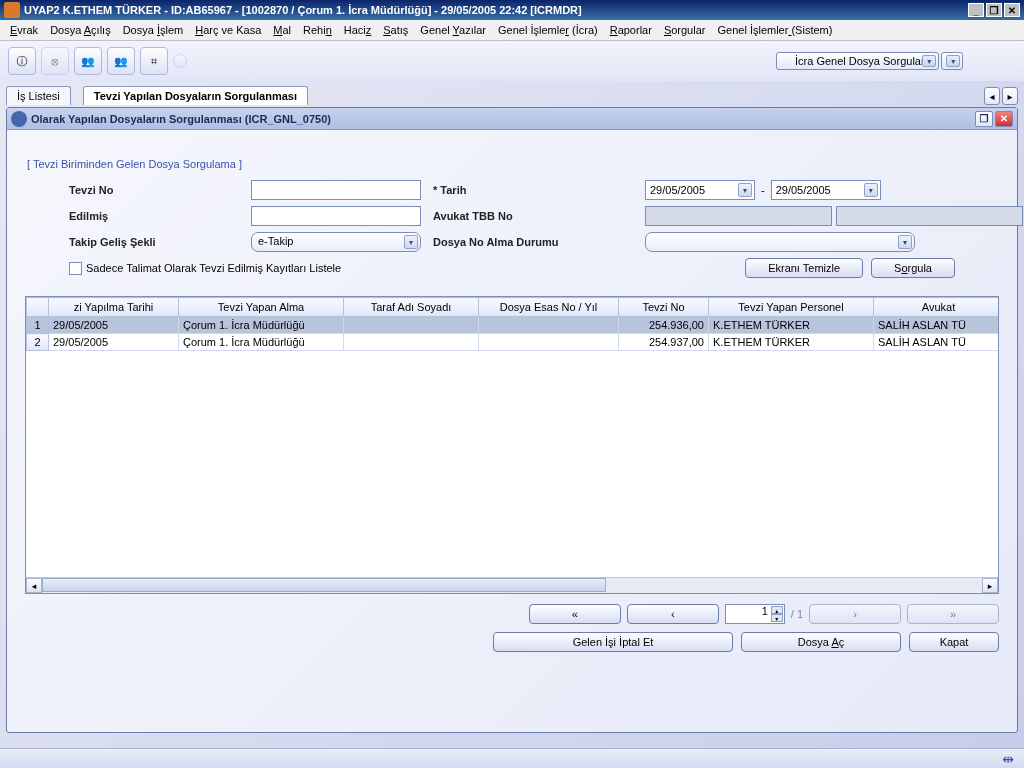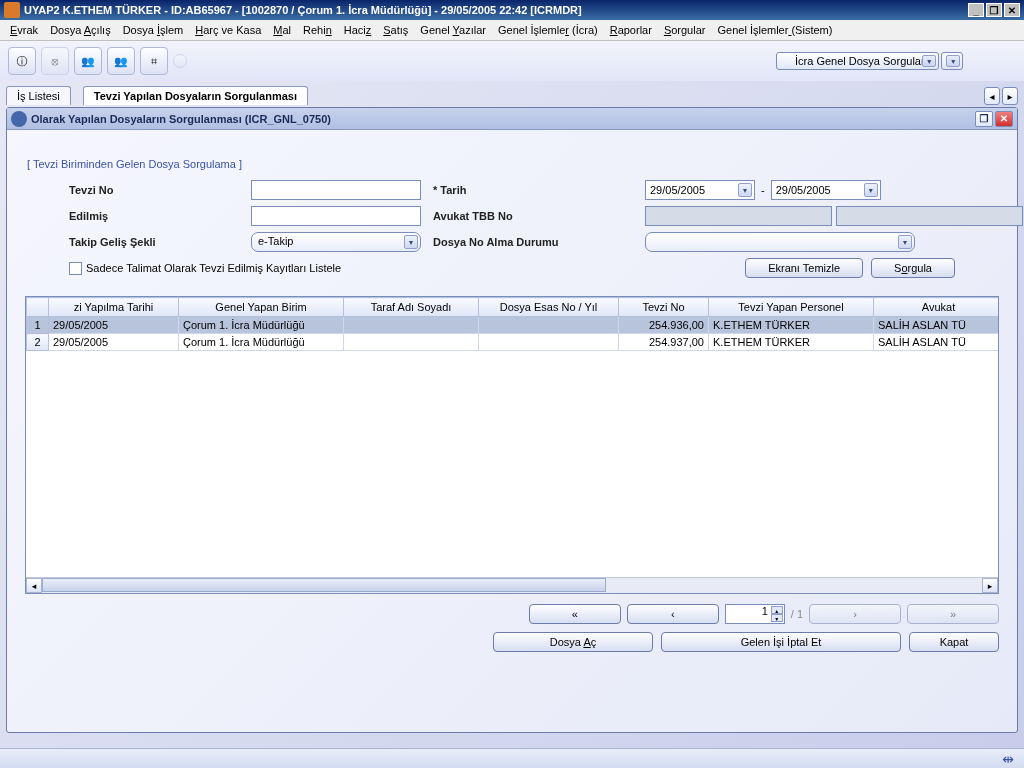--- a/index.html
+++ b/index.html
@@ -374,21 +374,21 @@
         <col style="width:135px">
           <col style="width:140px">
           <col style="width:90px">
         <col style="width:165px">
           <col style="width:130px">
       </colgroup>
       <thead>
           <tr id="thead-row">
             <th class="rownum"></th>
             <th>zi Yapılma Tarihi</th>
-            <th>Genel Yapan Birim</th>
+            <th>Tevzi Yapan Alma</th>
             <th>Taraf Adı Soyadı</th>
             <th>Dosya Esas No / Yıl</th>
             <th>Tevzi No</th>
             <th>Tevzi Yapan Personel</th>
             <th>Avukat</th>
           </tr>
         </thead>
       <tbody id="tbody">
           <tr class="selected">
             <td class="rownum">1</td>
@@ -430,25 +430,25 @@
           <div>▴</div>
           <div>▾</div>
         </div>
     </div>
     <span class="ptotal">/ 1</span>
     <div class="btn" style="opacity:.5">›</div>
     <div class="btn" style="opacity:.5">»</div>
   </div>
 
   <div class="footer-btns">
+    <div class="btn wide">
+        <span>Gelen İşi İptal Et</span>
+      </div>
     <div class="btn med">
         <span>Dosya <u>A</u>ç</span>
-      </div>
-    <div class="btn wide">
-        <span>Gelen İşi İptal Et</span>
       </div>
     <div class="btn sm">
         <span>Kapat</span>
       </div>
   </div>
 </div>
 
 <div class="statusbar">
   <span style="color:#3a52a8;font-size:14px;">⇹</span>
 </div>

